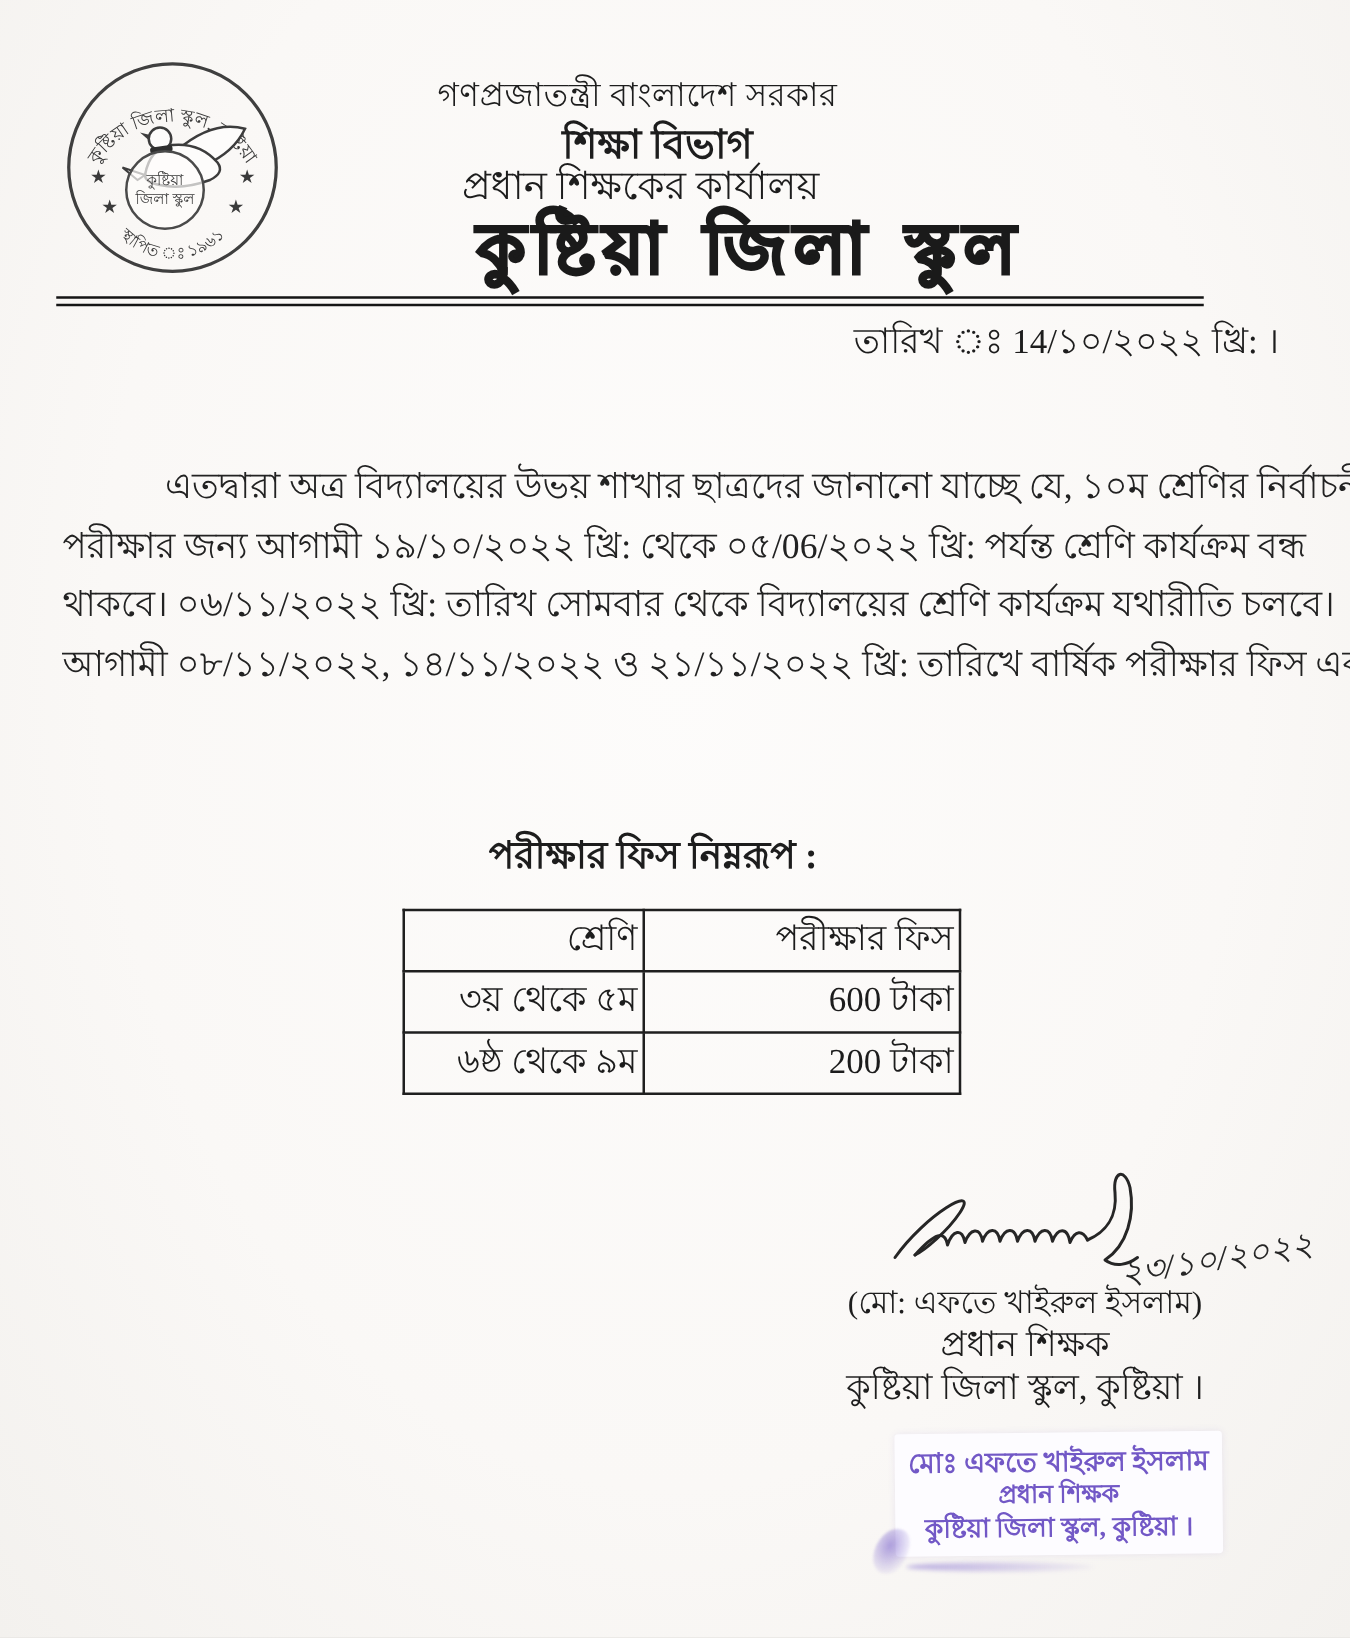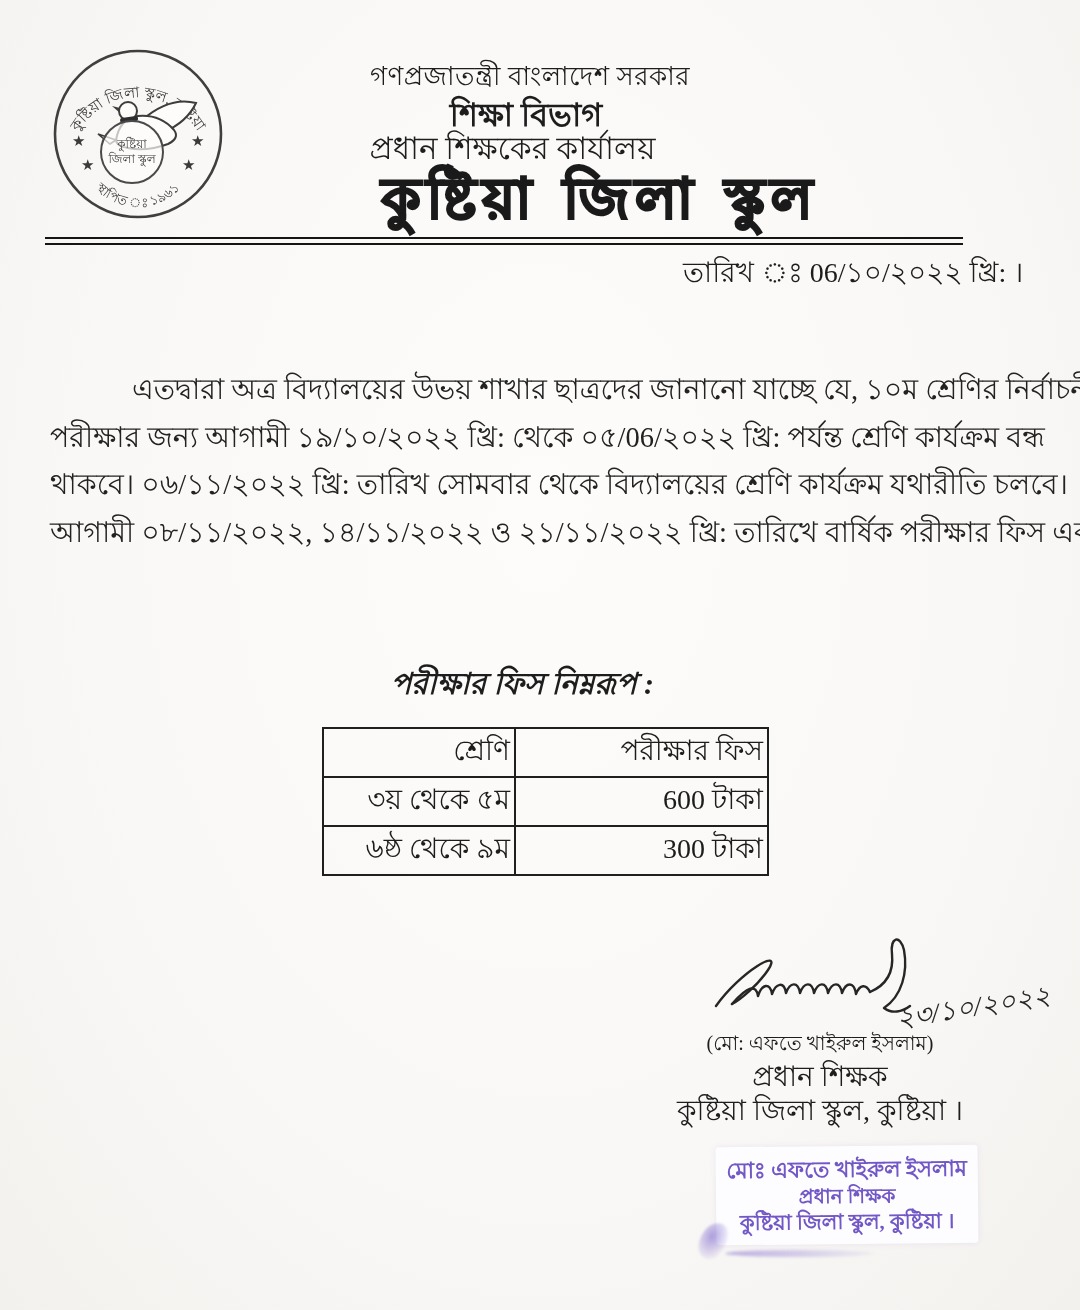--- a/index.html
+++ b/index.html
@@ -11,53 +11,53 @@
   .page{
     position:relative;width:1080px;height:1310px;overflow:hidden;
     background:
       radial-gradient(ellipse at 50% 40%, #fdfcfb 0%, #faf8f6 60%, #f3f1ee 100%);
     color:#1d1d1d;
   }
   
   .seal{position:absolute;left:50px;top:48px;width:176px;height:172px;}
   
   .hdr{position:absolute;left:0;top:0;width:1080px;text-align:center;}
-  .hdr-l1{position:absolute;left:0;top:56px;width:1020px;font-size:26px;letter-spacing:.5px;margin-left:20px;}
+  .hdr-l1{position:absolute;left:0;top:56px;width:1020px;font-size:26px;letter-spacing:.5px;}
   .hdr-l2{position:absolute;left:16px;top:90px;width:1020px;font-size:32px;font-weight:bold;}
   .hdr-l3{position:absolute;left:0;top:124px;width:1025px;font-size:31px;}
   .school-name{
     position:absolute;left:60px;top:156px;width:1080px;
     font-size:56px;font-weight:900;letter-spacing:6px;
     -webkit-text-stroke:2.2px #1a1a1a;color:#1a1a1a;
     font-family:"DejaVu Sans","Liberation Sans",sans-serif;
   }
   .double-rule{
     position:absolute;left:45px;top:237px;width:918px;height:4px;
     border-top:2.5px solid #151515;border-bottom:2.5px solid #151515;
   }
   .date-line{position:absolute;left:683px;top:251px;font-size:28px;white-space:nowrap;}
   
   .body-block{position:absolute;left:50px;top:366px;width:932px;font-size:28.5px;color:#222;}
   .body-line{height:47.5px;line-height:47.5px;text-align:justify;text-align-last:justify;white-space:nowrap;overflow:visible;}
   .body-line.first{padding-left:82px;}
   .body-line.last{text-align-last:left;}
   
-  .fees-title{position:absolute;left:0;top:660px;width:1045px;text-align:center;font-size:30px;font-weight:bold;font-style:italic;}
+  .fees-title{position:absolute;left:0;top:660px;width:1045px;text-align:center;font-size:30px;font-weight:bold;}
   table.fees{
     position:absolute;left:322px;top:727px;border-collapse:collapse;
     font-size:28px;color:#1c1c1c;table-layout:fixed;
   }
   table.fees td{
     border:2.5px solid #1f1f1f;text-align:right;height:36px;padding:0 4px;
   }
   td.c1{width:182px;} td.c2{width:243px;}
   
   .sig-svg{position:absolute;left:688px;top:928px;width:380px;height:115px;}
   .sig-block{position:absolute;left:610px;top:1026px;width:420px;text-align:center;}
-  .sig-name{font-size:20px;line-height:34px;}
+  .sig-name{font-size:25px;line-height:34px;}
   .sig-title{font-size:28px;line-height:34px;}
   .sig-inst{font-size:28px;line-height:34px;}
   
   .stamp{
     position:absolute;left:716px;top:1146px;width:262px;height:98px;
     background:#fdfcff;border-radius:3px;
     box-shadow:0 0 6px rgba(120,95,200,.12);
     text-align:center;color:#7258c6;
     font-weight:bold;padding-top:10px;box-sizing:border-box;
     transform:rotate(-.6deg);
@@ -117,21 +117,21 @@
 
   <div class="hdr">
     <div class="hdr-l1">গণপ্রজাতন্ত্রী বাংলাদেশ সরকার</div>
     <div class="hdr-l2">শিক্ষা বিভাগ</div>
     <div class="hdr-l3">প্রধান শিক্ষকের কার্যালয়</div>
     <div class="school-name">কুষ্টিয়া জিলা স্কুল</div>
   </div>
 
   <div class="double-rule"></div>
 
-  <div class="date-line">তারিখ ঃ 06/১০/২০২২ খ্রি: ।</div>
+  <div class="date-line">তারিখ ঃ 14/১০/২০২২ খ্রি: ।</div>
 
   <div class="body-block">
     <div class="body-line first">এতদ্বারা অত্র বিদ্যালয়ের উভয় শাখার ছাত্রদের জানানো যাচ্ছে যে, ১০ম শ্রেণির নির্বাচনী</div>
     <div class="body-line">পরীক্ষার জন্য আগামী ১৯/১০/২০২২ খ্রি: থেকে  ০৫/06/২০২২ খ্রি: পর্যন্ত শ্রেণি কার্যক্রম বন্ধ</div>
     <div class="body-line">থাকবে। ০৬/১১/২০২২ খ্রি: তারিখ সোমবার থেকে বিদ্যালয়ের শ্রেণি কার্যক্রম যথারীতি চলবে।</div>
     <div class="body-line">আগামী ০৮/১১/২০২২,  ১৪/১১/২০২২ ও ২১/১১/২০২২ খ্রি: তারিখে বার্ষিক পরীক্ষার ফিস এবং</div>
   </div>
 
   <div class="fees-title">পরীক্ষার ফিস নিম্নরূপ :</div>
 
@@ -140,21 +140,21 @@
       <tr>
         <td class="c1">শ্রেণি</td>
         <td class="c2">পরীক্ষার ফিস</td>
       </tr>
       <tr>
         <td class="c1">৩য় থেকে ৫ম</td>
         <td class="c2">600 টাকা</td>
       </tr>
       <tr>
         <td class="c1">৬ষ্ঠ থেকে ৯ম</td>
-        <td class="c2">300 টাকা</td>
+        <td class="c2">200 টাকা</td>
       </tr>
     </tbody>
   </table>
 
   <svg class="sig-svg" viewBox="0 0 380 115">
     <path class="sig-path" d="M28,78 C52,44 96,18 80,42 C70,57 52,72 44,76"></path>
     <path class="sig-path" d="M44,76 C60,58 68,56 70,68 C74,56 82,54 84,66 C88,55 96,53 98,65 C102,54 110,53 112,65 C116,54 124,53 126,65 C130,54 138,53 140,65 C144,54 152,53 154,65 C158,54 166,53 168,66 C172,56 178,56 182,64"></path>
     <path class="sig-path" d="M182,64 C196,58 206,46 204,26 C202,9 212,6 216,22 C220,44 214,68 196,80 C204,86 214,84 222,78"></path>
     <text class="sig-date-text" x="210" y="100" transform="rotate(-9 210 100)">২৩/১০/২০২২</text>
   </svg>

